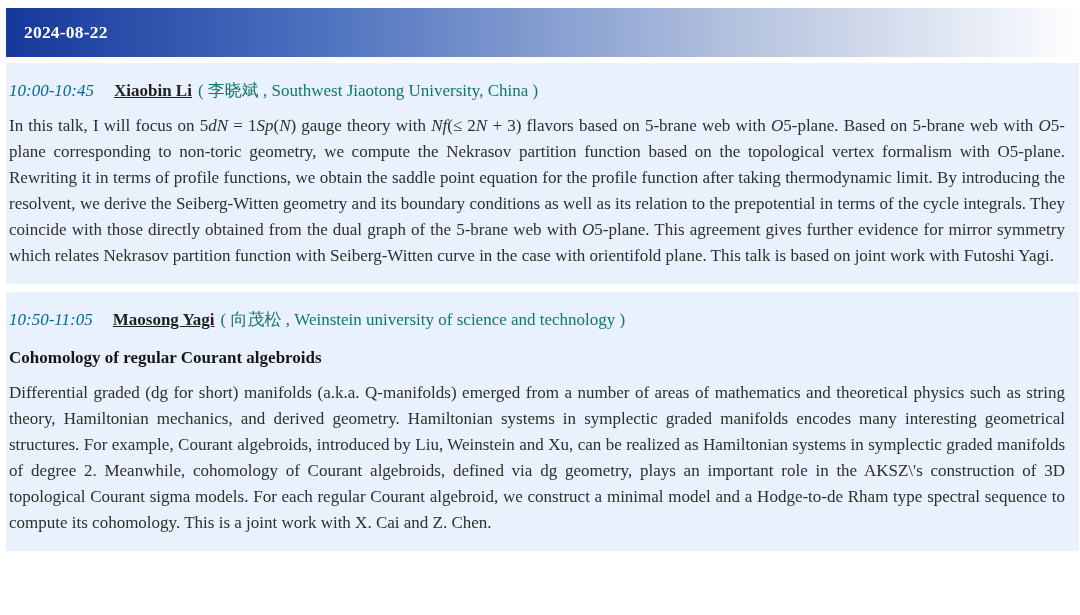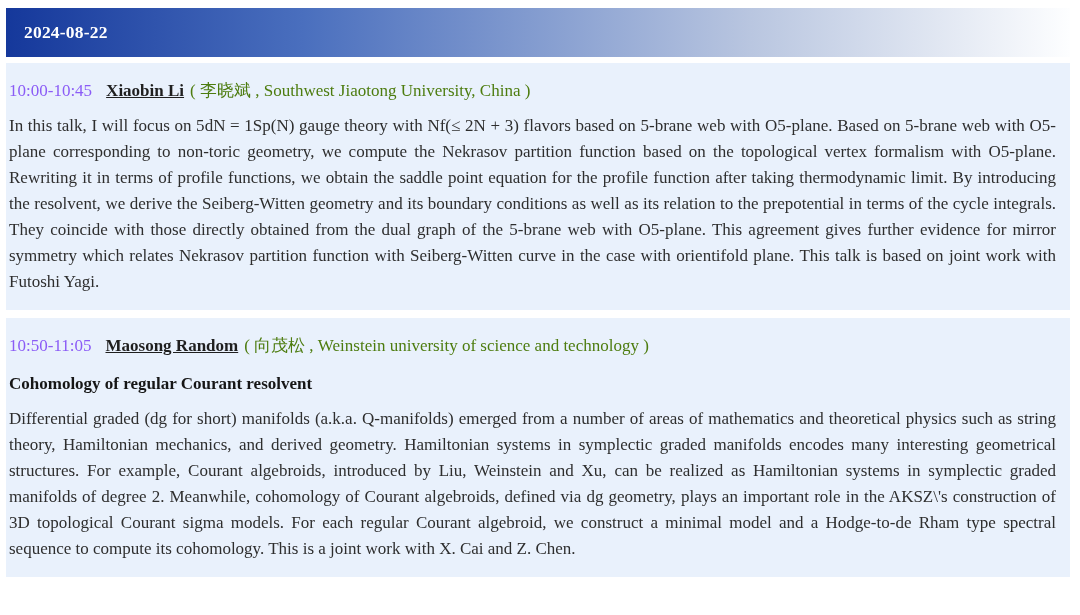--- a/index.html
+++ b/index.html
@@ -5,21 +5,21 @@
   html, body {
     margin: 0;
     padding: 0;
     background: #ffffff;
     width: 1080px;
     height: 615px;
     overflow: hidden;
     font-family: "Liberation Serif", serif;
   }
   .page {
-    padding: 8px 10px 0 6px;
+    padding: 8px 1px 0 6px;
   }
   .date-banner {
     height: 49px;
     background: linear-gradient(to right, #15389b 0%, #4a6fbe 28%, #b9c6e0 70%, #fdfeff 100%);
     display: flex;
     align-items: center;
     padding-left: 18px;
     box-sizing: border-box;
     color: #ffffff;
     font-weight: bold;
@@ -32,45 +32,46 @@
     padding: 16px 14px 15px 3px;
     margin-bottom: 8px;
     color: #2e2e2e;
     font-size: 17px;
   }
   .talk-header {
     line-height: 24px;
     white-space: nowrap;
   }
   .talk-time {
-    color: #8b5cf6;
-    margin-right: 14px;
+    font-style: italic;
+    color: #0369a1;
+    margin-right: 20px;
   }
   .talk-speaker {
     font-weight: bold;
     color: #1f1f1f;
     margin-right: 6px;
     text-decoration: underline;
   }
   .talk-affiliation {
-    color: #4d7c0f;
+    color: #0f766e;
   }
   .talk-title {
     margin-top: 14px;
     line-height: 24px;
     font-weight: bold;
     color: #161616;
   }
   .talk-abstract {
     margin-top: 10px;
     line-height: 26px;
     text-align: justify;
     color: #2e2e2e;
   }
-  .mi { }
+  .mi { font-style: italic; }
 </style>
 </head>
 <body>
 
 <div class="page">
 
   <div class="date-banner">
     <span>2024-08-22</span>
   </div>
 
@@ -78,19 +79,19 @@
 
   <div class="talk-panel">
     <div class="talk-header">
       <span class="talk-time">10:00-10:45</span><span class="talk-speaker">Xiaobin Li</span><span class="talk-affiliation">( 李晓斌 , Southwest Jiaotong University, China )</span>
     </div>
     <div class="talk-abstract"><span>In this talk, I will focus on 5</span><span class="mi">dN</span><span> = 1</span><span class="mi">Sp</span><span>(</span><span class="mi">N</span><span>) gauge theory with </span><span class="mi">Nf</span><span>(≤ 2</span><span class="mi">N</span><span> + 3) flavors based on 5-brane web with </span><span class="mi">O</span><span>5-plane. Based on 5-brane web with </span><span class="mi">O</span><span>5-plane corresponding to non-toric geometry, we compute the Nekrasov partition function based on the topological vertex formalism with O5-plane. Rewriting it in terms of profile functions, we obtain the saddle point equation for the profile function after taking thermodynamic limit. By introducing the resolvent, we derive the Seiberg-Witten geometry and its boundary conditions as well as its relation to the prepotential in terms of the cycle integrals. They coincide with those directly obtained from the dual graph of the 5-brane web with </span><span class="mi">O</span><span>5-plane. This agreement gives further evidence for mirror symmetry which relates Nekrasov partition function with Seiberg-Witten curve in the case with orientifold plane. This talk is based on joint work with Futoshi Yagi.</span></div>
   </div>
 
   <div class="talk-panel">
     <div class="talk-header">
-      <span class="talk-time">10:50-11:05</span><span class="talk-speaker">Maosong Random</span><span class="talk-affiliation">( 向茂松 , Weinstein university of science and technology )</span>
+      <span class="talk-time">10:50-11:05</span><span class="talk-speaker">Maosong Yagi</span><span class="talk-affiliation">( 向茂松 , Weinstein university of science and technology )</span>
     </div>
-    <div class="talk-title">Cohomology of regular Courant resolvent</div>
+    <div class="talk-title">Cohomology of regular Courant algebroids</div>
     <div class="talk-abstract">Differential graded (dg for short) manifolds (a.k.a. Q-manifolds) emerged from a number of areas of mathematics and theoretical physics such as string theory, Hamiltonian mechanics, and derived geometry. Hamiltonian systems in symplectic graded manifolds encodes many interesting geometrical structures. For example, Courant algebroids, introduced by Liu, Weinstein and Xu, can be realized as Hamiltonian systems in symplectic graded manifolds of degree 2. Meanwhile, cohomology of Courant algebroids, defined via dg geometry, plays an important role in the AKSZ\'s construction of 3D topological Courant sigma models. For each regular Courant algebroid, we construct a minimal model and a Hodge-to-de Rham type spectral sequence to compute its cohomology. This is a joint work with X. Cai and Z. Chen.</div>
   </div>
 
 </div>
 
 </body></html>

